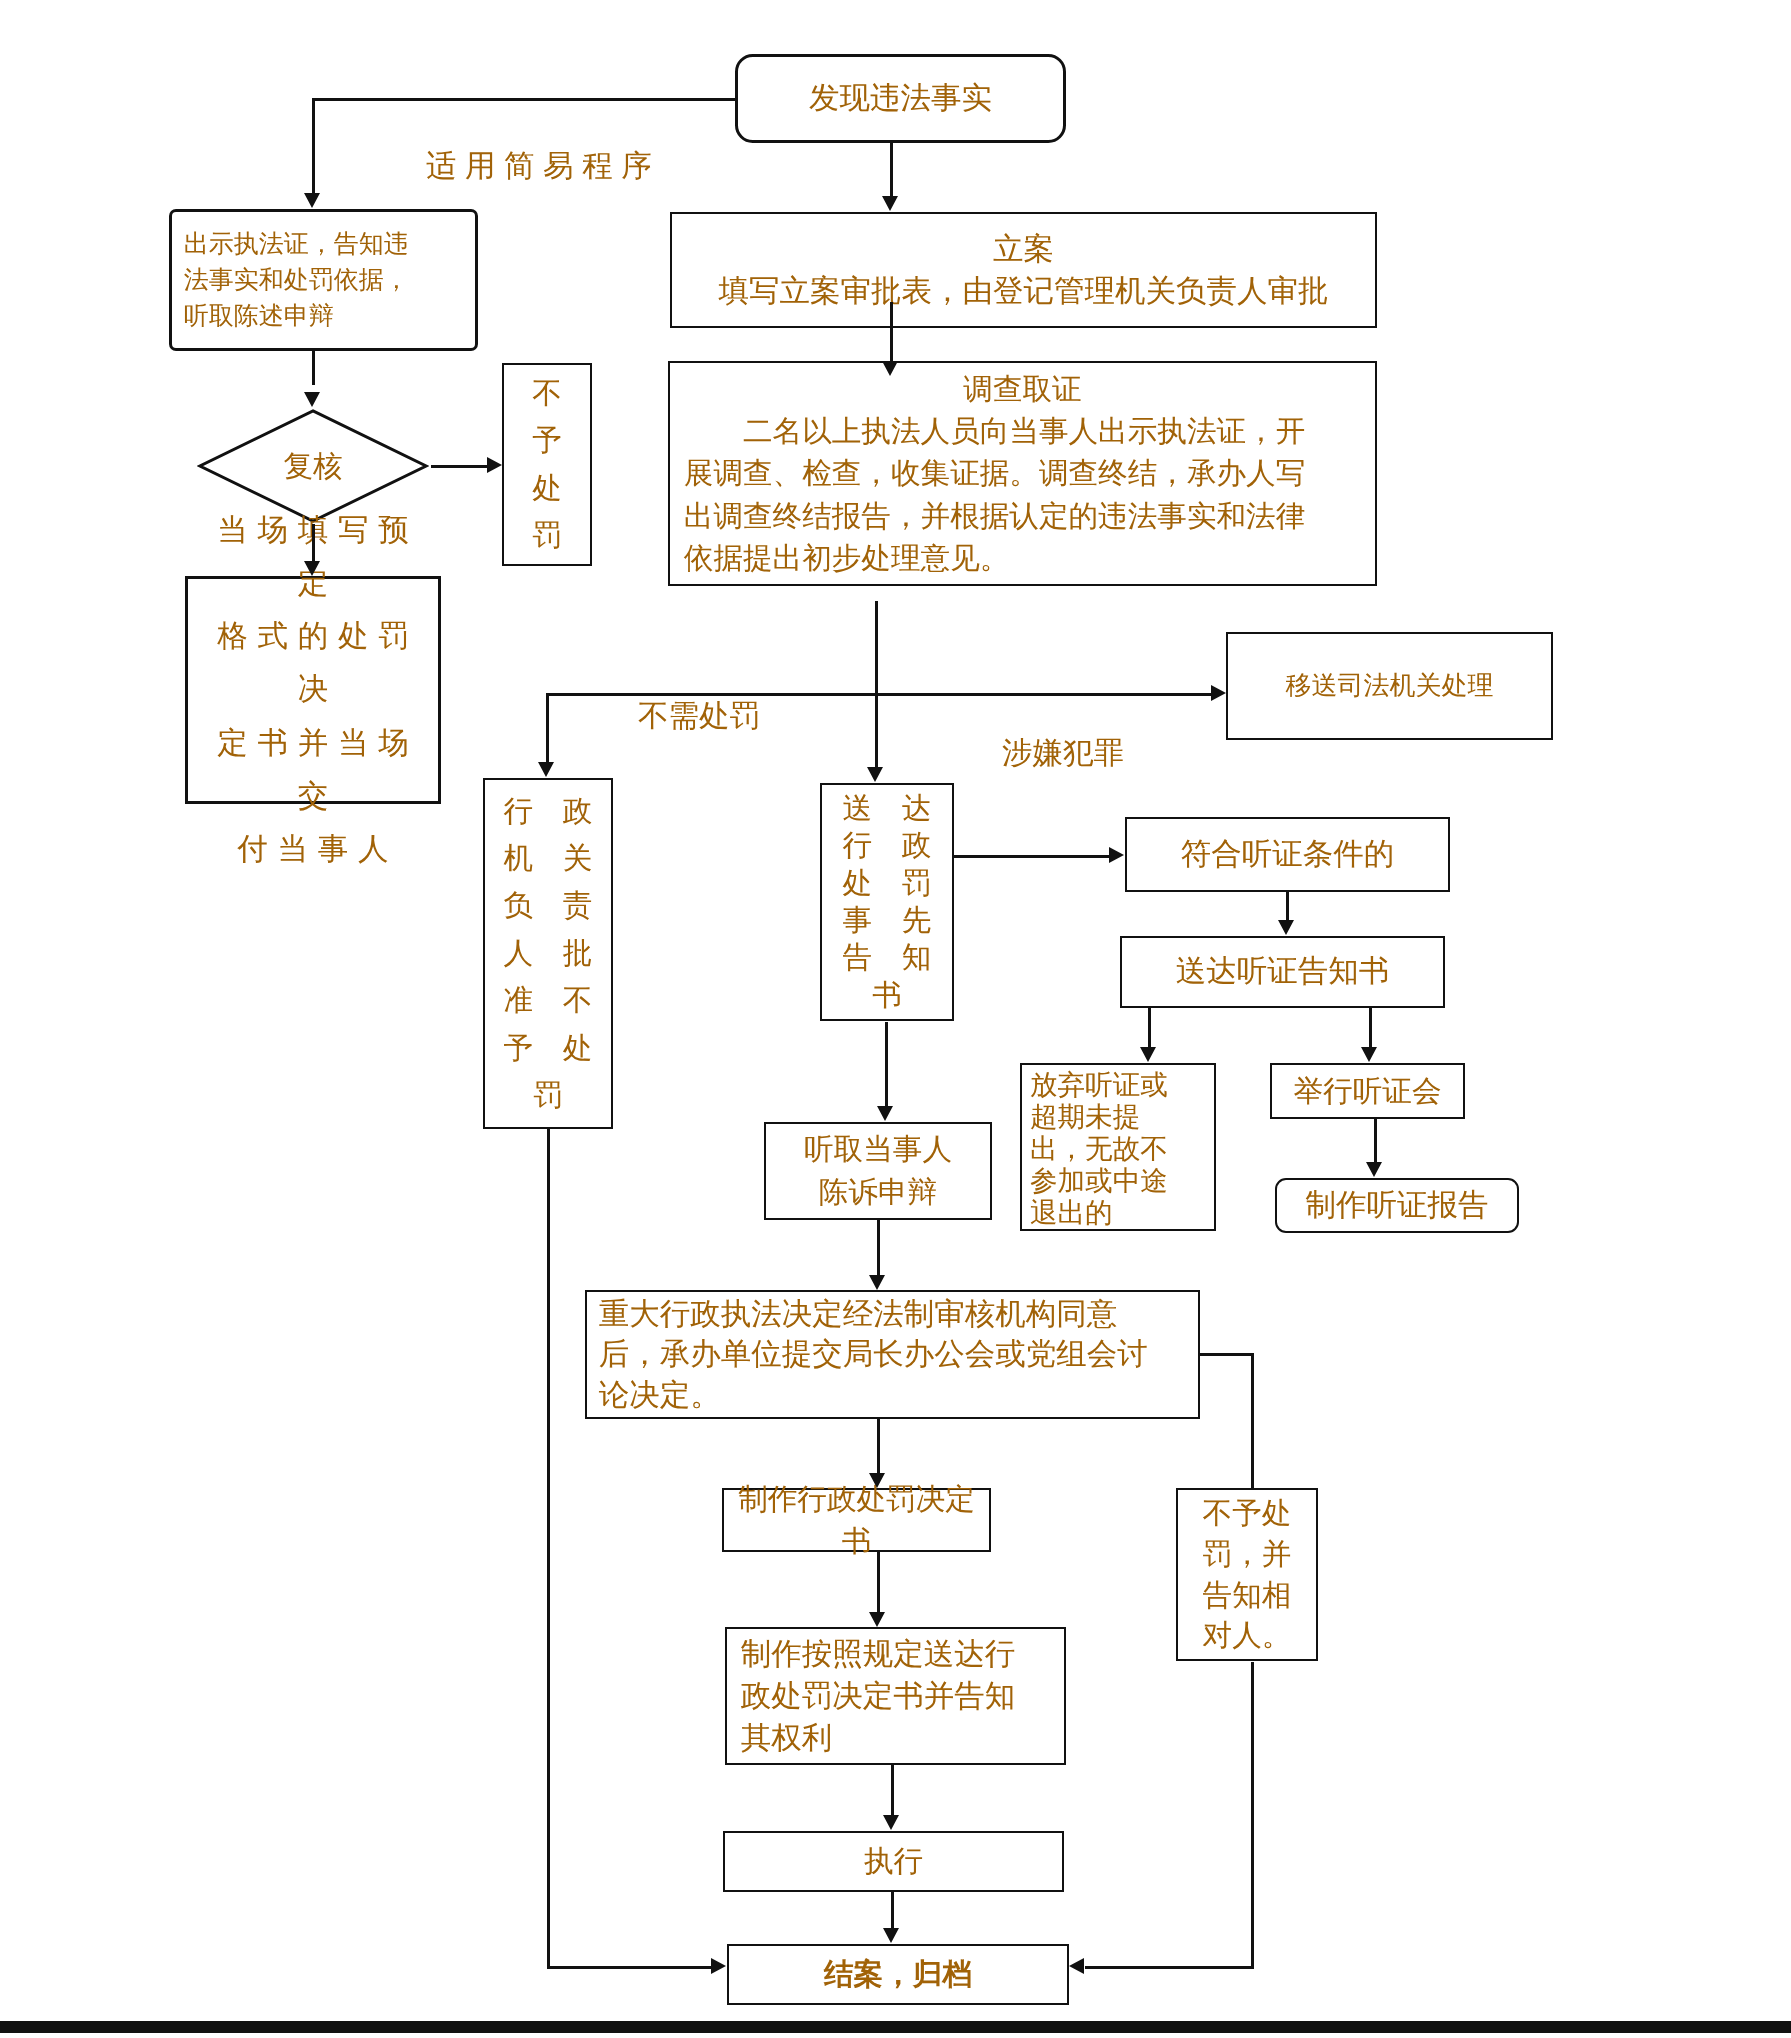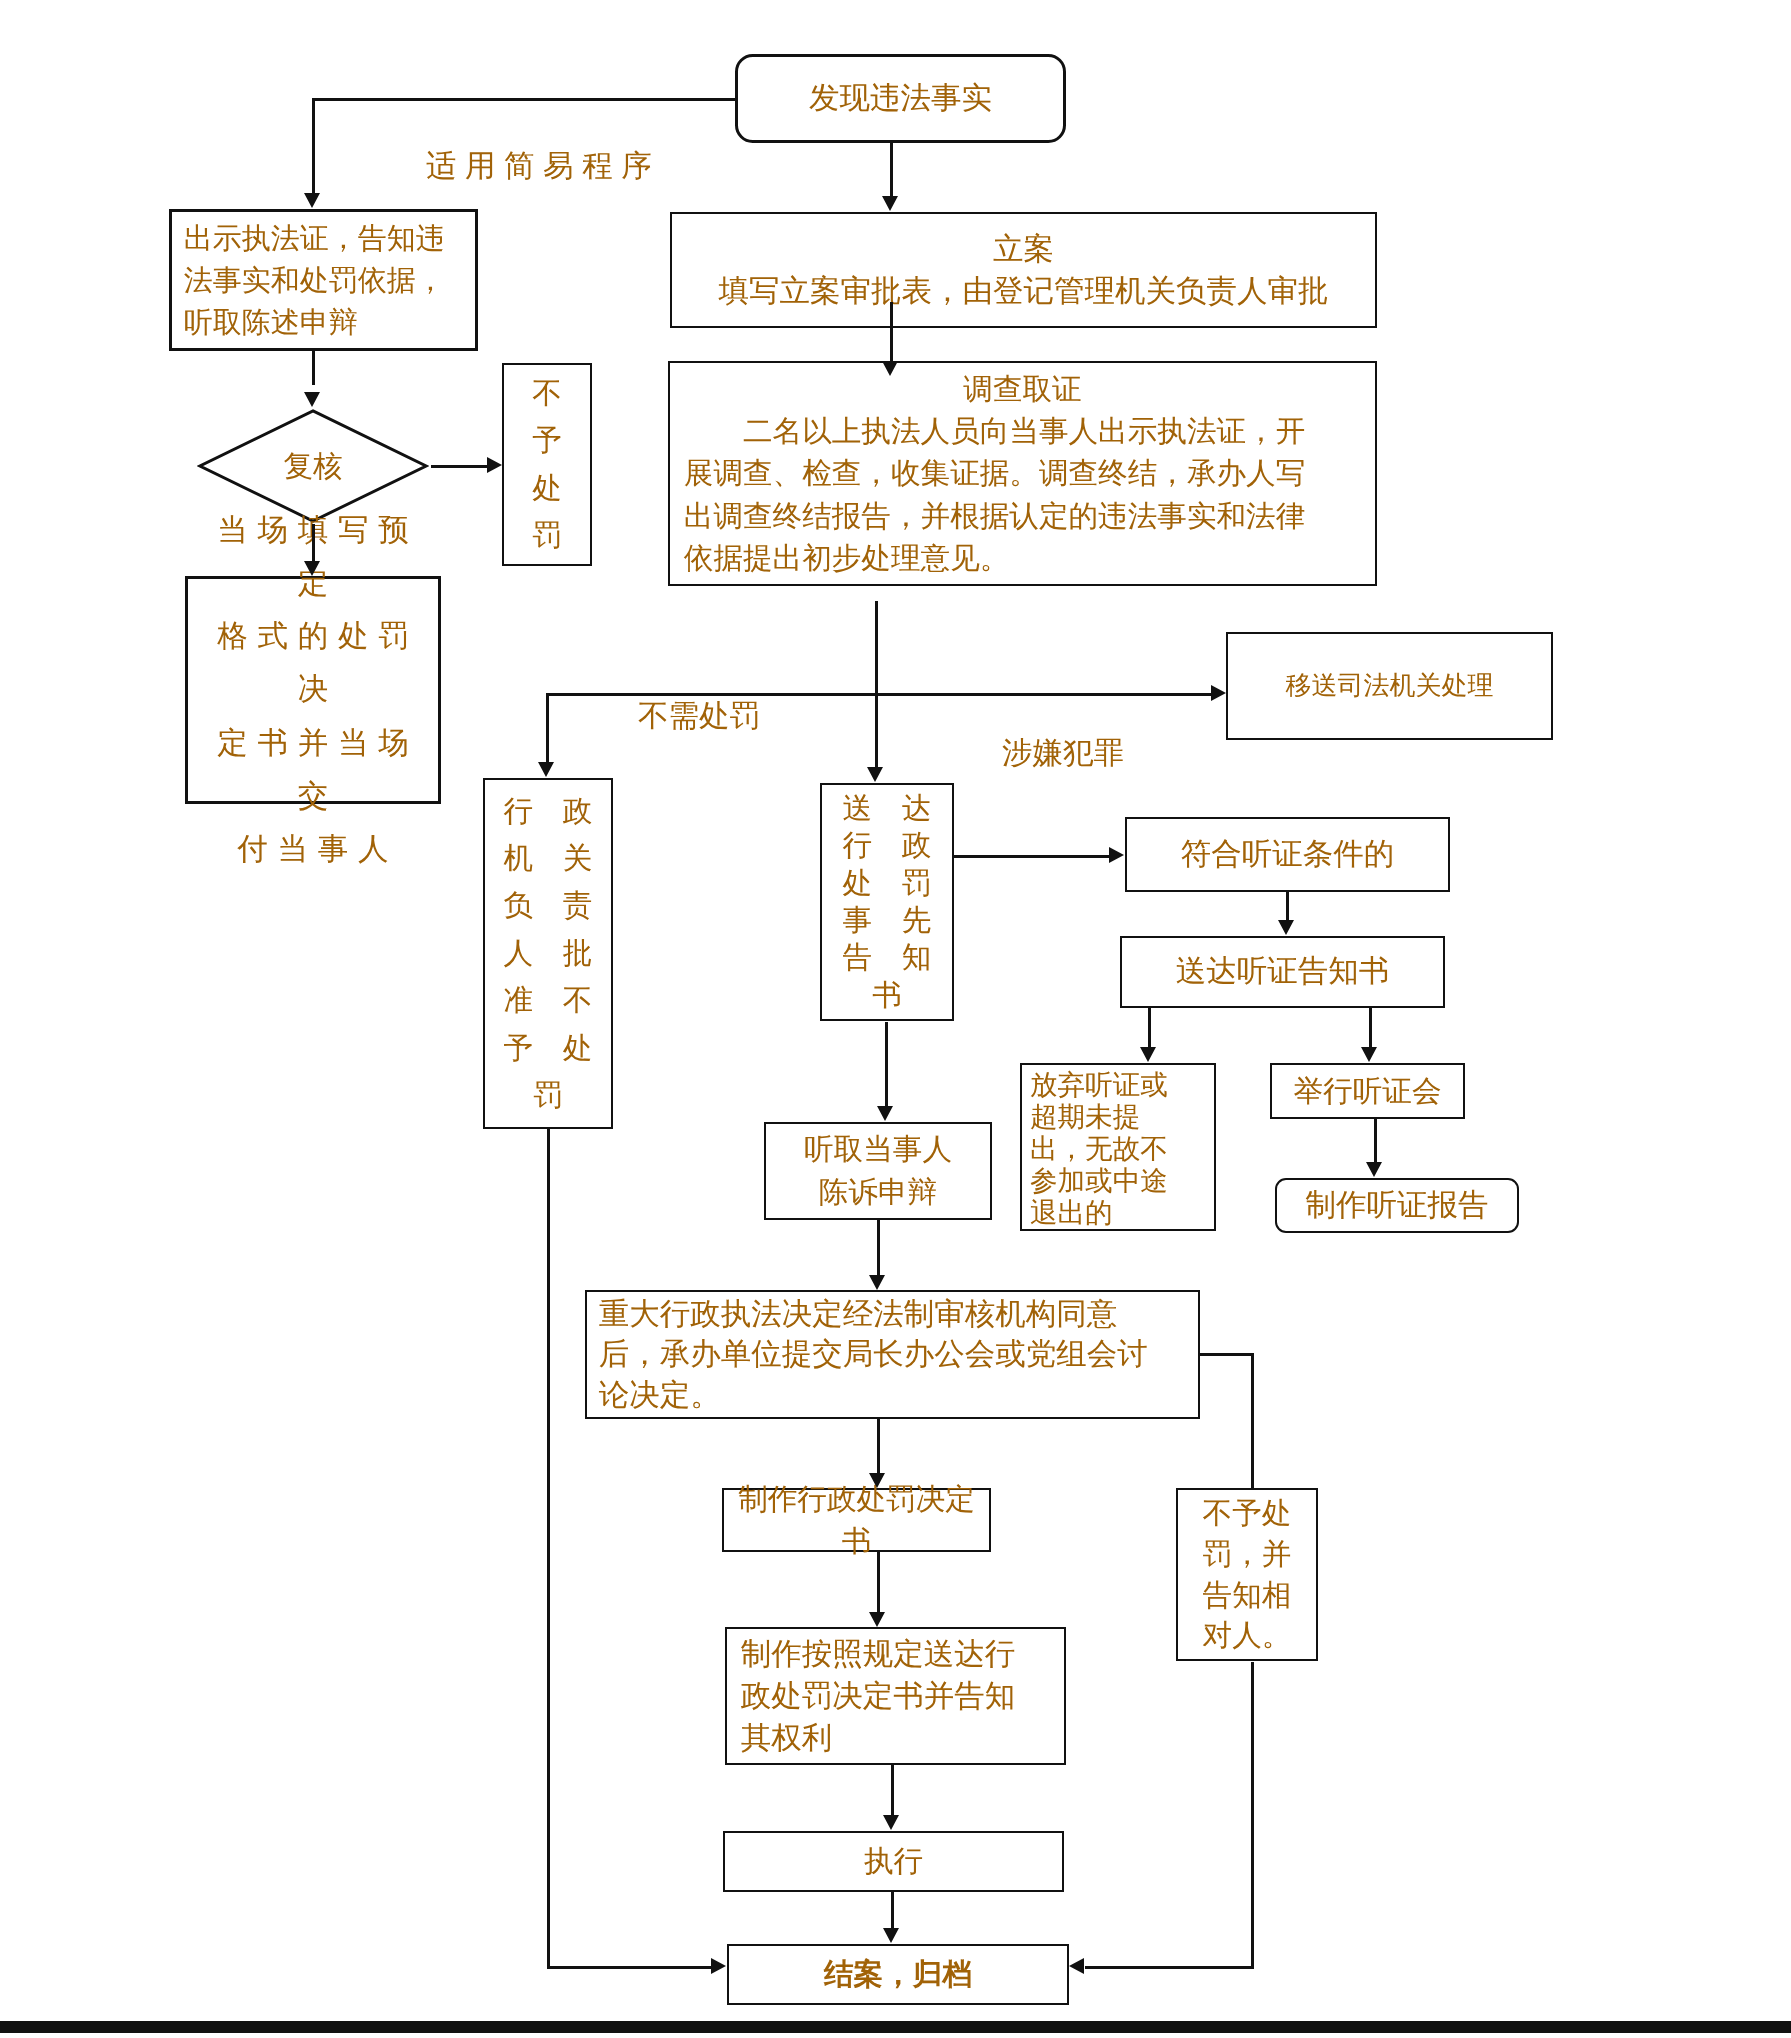--- a/index.html
+++ b/index.html
@@ -35,21 +35,21 @@
   .bodyspan { display:block; align-self:stretch; text-align:left; }
   #page-bottom-edge { position:absolute; background:#111; }
 </style>
 </head>
 <body>
 
 <div id="canvas">
 
   <div class="node rounded b3" style="left:735px;top:54px;width:331px;height:89px;font-size:30.5px;">发现违法事实</div>
 
-  <div class="node b3 lt" style="left:169px;top:209px;width:309px;height:142px;font-size:29px;line-height:1.45;padding:5.9px 11.8px;">出示执法证，告知违
+  <div class="node b3 lt" style="left:169px;top:209px;width:309px;height:142px;font-size:25px;line-height:1.45;padding:5.9px 11.8px;border-radius:7px;">出示执法证，告知违
 法事实和处罚依据，
 听取陈述申辩</div>
 
   <div class="diamond" style="left:197px;top:408px;width:232px;height:116px;">
     <svg width="232" height="116" viewBox="0 0 236 118">
       <polygon points="118,3 233,59 118,115 3,59" fill="#ffffff" stroke="#111111" stroke-width="3"></polygon>
     </svg>
     <span class="dl">复核</span>
   </div>
 

